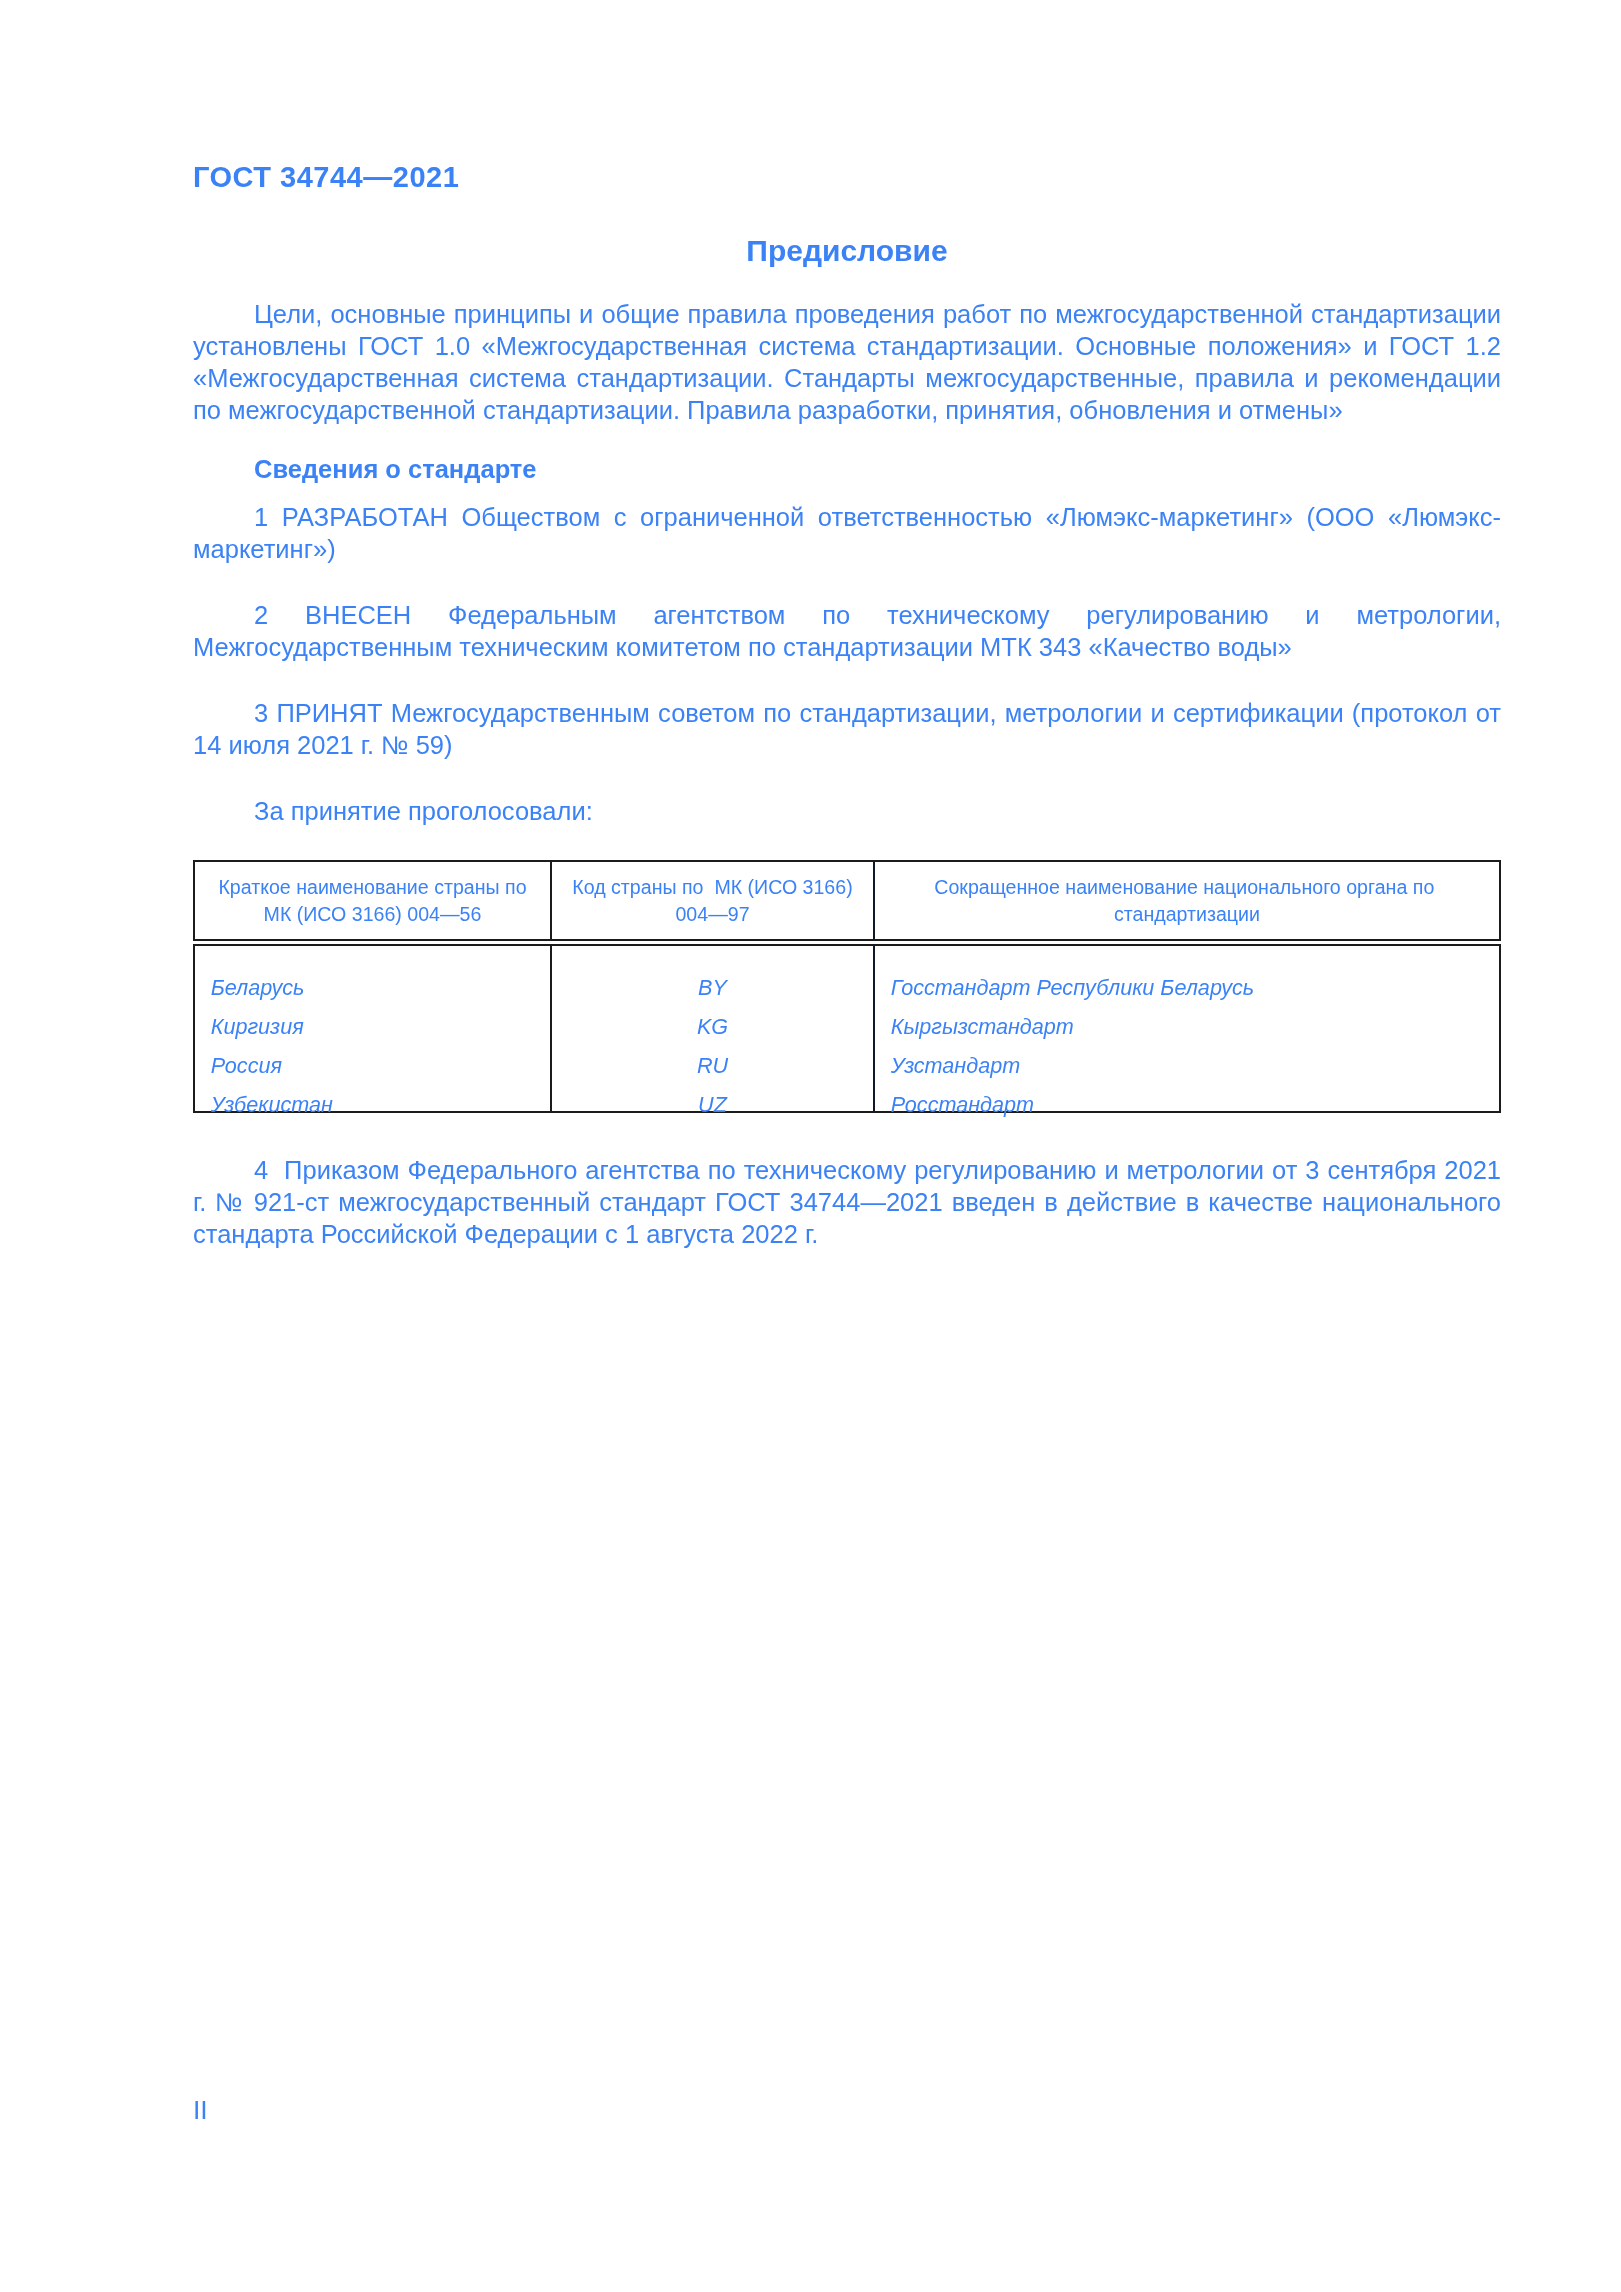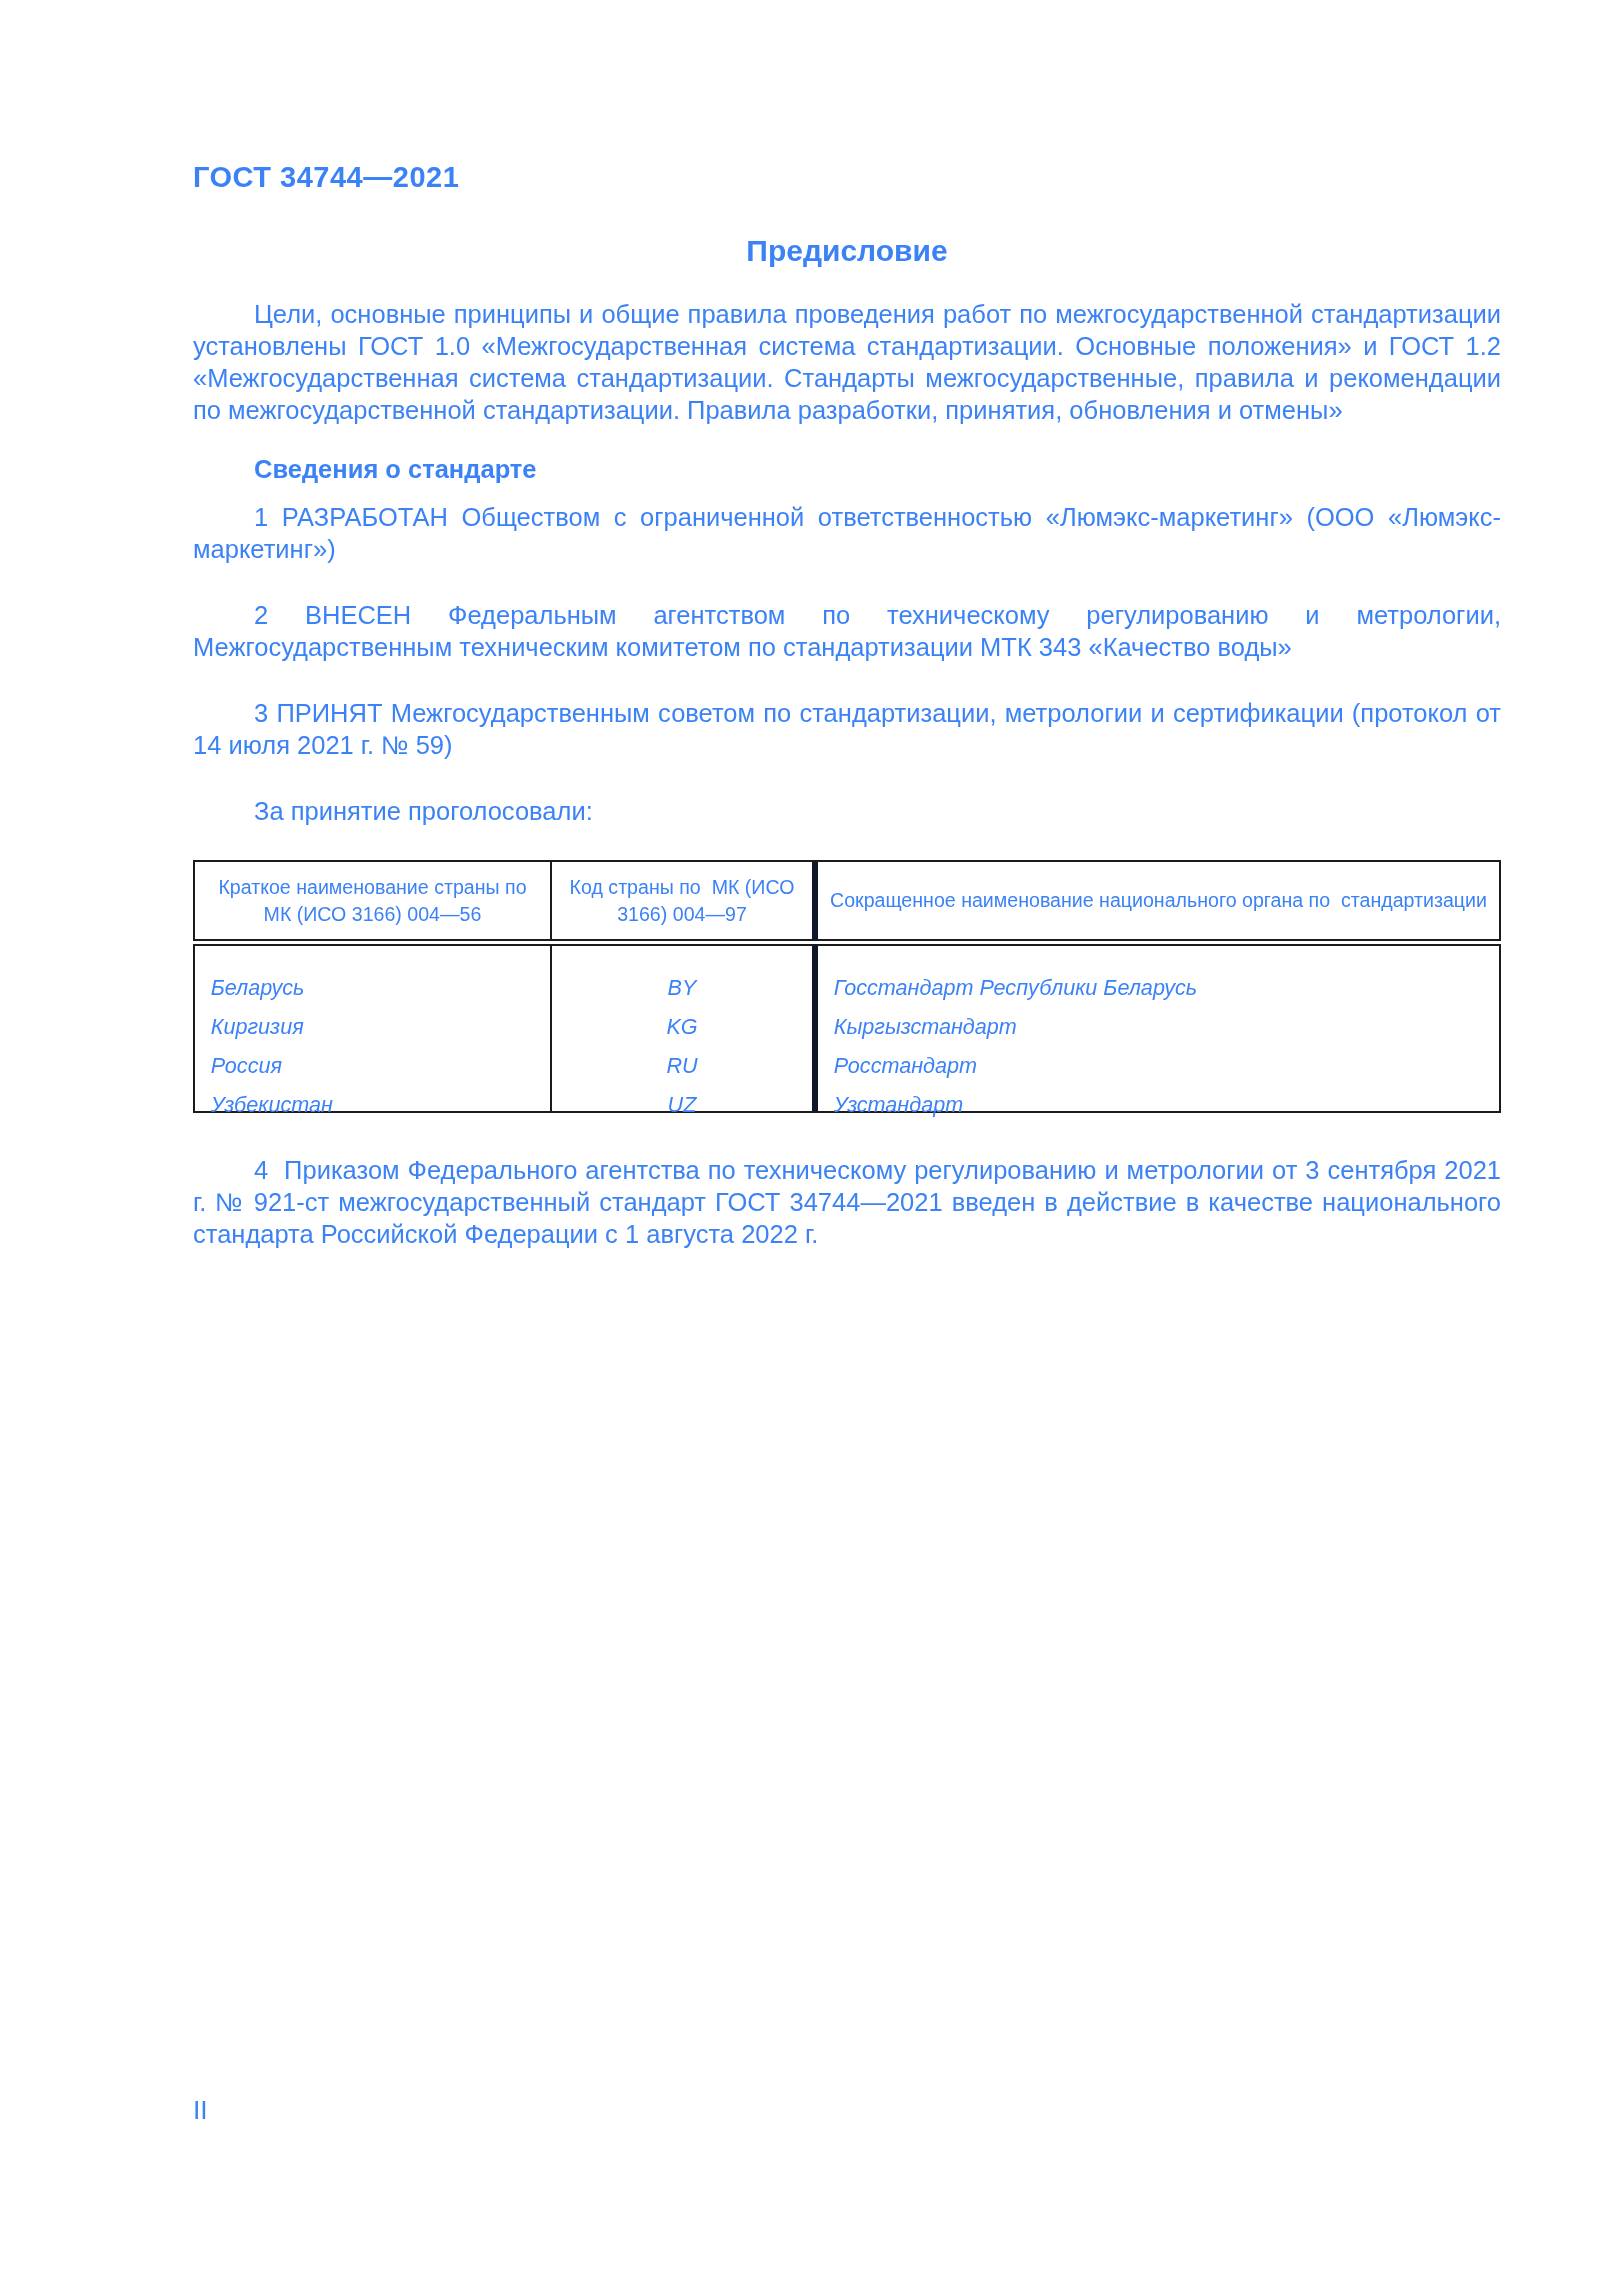--- a/index.html
+++ b/index.html
@@ -81,21 +81,21 @@
     border: 2px solid #1b1b1b;
     box-sizing: border-box;
     height: 169px;
   }
   .gt-col {
     box-sizing: border-box;
     padding-top: 22px;
     font-style: italic;
   }
   .c1 { width: 357px; border-right: 2px solid #1b1b1b; }
-  .c2 { width: 266px; border-right: 6px solid #0f172a; }
+  .c2 { width: 323px; border-right: 2px solid #0f172a; }
   .c3 { flex: 1; }
   .gt-row {
     height: 39px;
     line-height: 39px;
     font-size: 21.6px;
     white-space: nowrap;
   }
   .gt-col.c1 .gt-row, .gt-col.c3 .gt-row { padding-left: 15.7px; }
   .gt-col.c2 .gt-row { text-align: center; }
 
@@ -144,22 +144,22 @@
         </div>
         <div class="gt-col c2">
           <div class="gt-row">BY</div>
           <div class="gt-row">KG</div>
           <div class="gt-row">RU</div>
           <div class="gt-row">UZ</div>
         </div>
         <div class="gt-col c3">
           <div class="gt-row">Госстандарт Республики Беларусь</div>
           <div class="gt-row">Кыргызстандарт</div>
+          <div class="gt-row">Узстандарт</div>
           <div class="gt-row">Росстандарт</div>
-          <div class="gt-row">Узстандарт</div>
         </div>
       </div>
     </div>
 
     <p class="para mt-after-table">4&nbsp; Приказом Федерального агентства по техническому регулированию и метрологии от 3 сентября 2021 г. № 921-ст межгосударственный стандарт ГОСТ 34744—2021 введен в действие в качестве национального стандарта Российской Федерации с 1 августа 2022 г.</p>
 
 
   </div>
 
   <div class="page-number">II</div>

